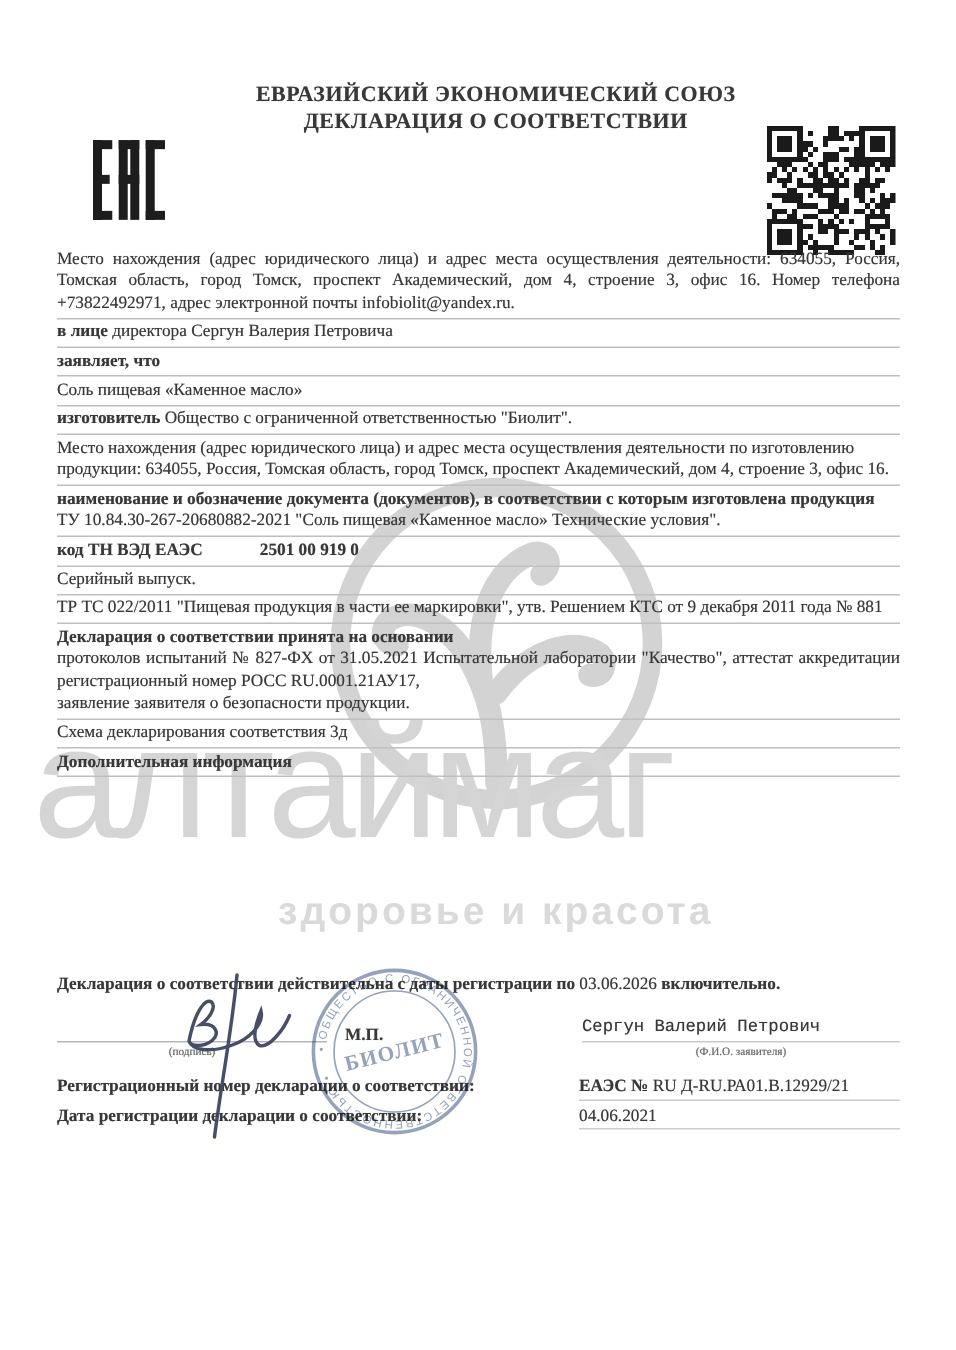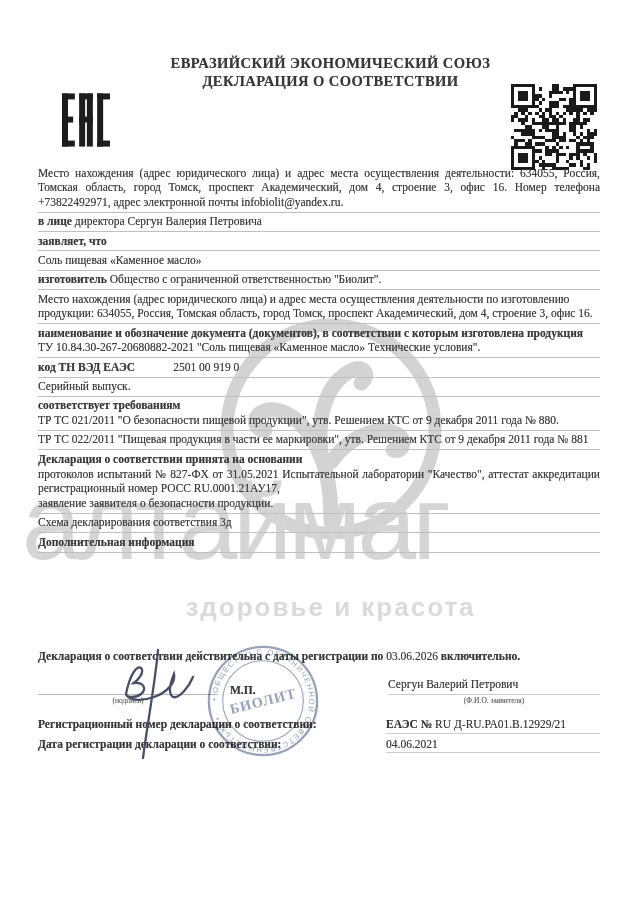--- a/index.html
+++ b/index.html
@@ -32,32 +32,32 @@
   
   #sections {
     position:absolute; z-index:2; left:38px; top:164px; width:562px;
     font-size:11.5px; line-height:14.8px;
   }
   .sec { padding:1.5px 0 2px; }
   .sec.rule { border-bottom:1px solid #bcc0c5; }
   .sec.just .para { text-align:justify; }
   .para { min-height:14.8px; }
   .b { font-weight:bold; }
-  .gap { margin-left:38px; }
+  .gap { margin-left:38px;font-weight:bold; }
   
   .bottom { position:absolute; z-index:2; left:38px; top:649px; width:562px; font-size:11.5px; }
   .validity { line-height:15px; }
   .sig-row { display:flex; margin-top:10px; }
   .sig-cell { width:180px; }
   .sig-spacer { height:20px; }
   .sig-line { border-bottom:1px solid #b3b7bc; }
   .caption { font-size:7.5px; color:#707070; text-align:center; line-height:10px; padding-top:1px; }
   .mp-cell { width:90px; display:flex; align-items:flex-end; padding:0 0 10px 12px; font-weight:bold; }
   .fio-cell { margin-left:auto; width:212px; display:flex; flex-direction:column; justify-content:flex-end; }
-  .fio-name { line-height:15px; border-bottom:1px solid #c6cacd; padding-bottom:2px; }
+  .fio-name { line-height:15px; border-bottom:1px solid #c6cacd; padding-bottom:2px;font-family:Liberation Mono, monospace; }
   .reg { margin-top:11px; display:grid; grid-template-columns:348px 1fr; row-gap:3px; }
   .reg-label { font-weight:bold; line-height:15.5px; }
   .reg-value { line-height:15.5px; border-bottom:1px solid #c9cdd0; }
   
   .sig-svg   { position:absolute; z-index:4; left:96px;  top:636px; }
   .stamp-svg { position:absolute; z-index:4; left:204px; top:642px; opacity:.82; mix-blend-mode:multiply; }
   svg text { text-shadow:none; }
 </style>
 </head>
 <body>
@@ -456,24 +456,20 @@
         <div class="para"><span class="b">наименование и обозначение документа (документов), в соответствии с которым изготовлена продукция</span></div>
         <div class="para"><span>ТУ 10.84.30-267-20680882-2021 "Соль пищевая «Каменное масло» Технические условия".</span></div>
       </div>
       <div class="sec rule">
         <div class="para"><span class="b">код ТН ВЭД ЕАЭС</span><span class="gap">2501 00 919 0</span></div>
       </div>
       <div class="sec rule">
         <div class="para"><span>Серийный выпуск.</span></div>
       </div>
       <div class="sec rule just">
-        <div class="para"><span class="b">соответствует требованиям</span></div>
-        <div class="para"><span>ТР ТС 021/2011 "О безопасности пищевой продукции", утв. Решением КТС от 9 декабря 2011 года № 880.</span></div>
-      </div>
-      <div class="sec rule just">
         <div class="para"><span>ТР ТС 022/2011 "Пищевая продукция в части ее маркировки", утв. Решением КТС от 9 декабря 2011 года № 881</span></div>
       </div>
       <div class="sec rule just">
         <div class="para"><span class="b">Декларация о соответствии принята на основании</span></div>
         <div class="para"><span>протоколов испытаний № 827-ФХ от 31.05.2021 Испытательной лаборатории "Качество", аттестат аккредитации регистрационный номер РОСС RU.0001.21АУ17,</span></div>
         <div class="para"><span>заявление заявителя о безопасности продукции.</span></div>
       </div>
       <div class="sec rule">
         <div class="para"><span>Схема декларирования соответствия 3д</span></div>
       </div>

